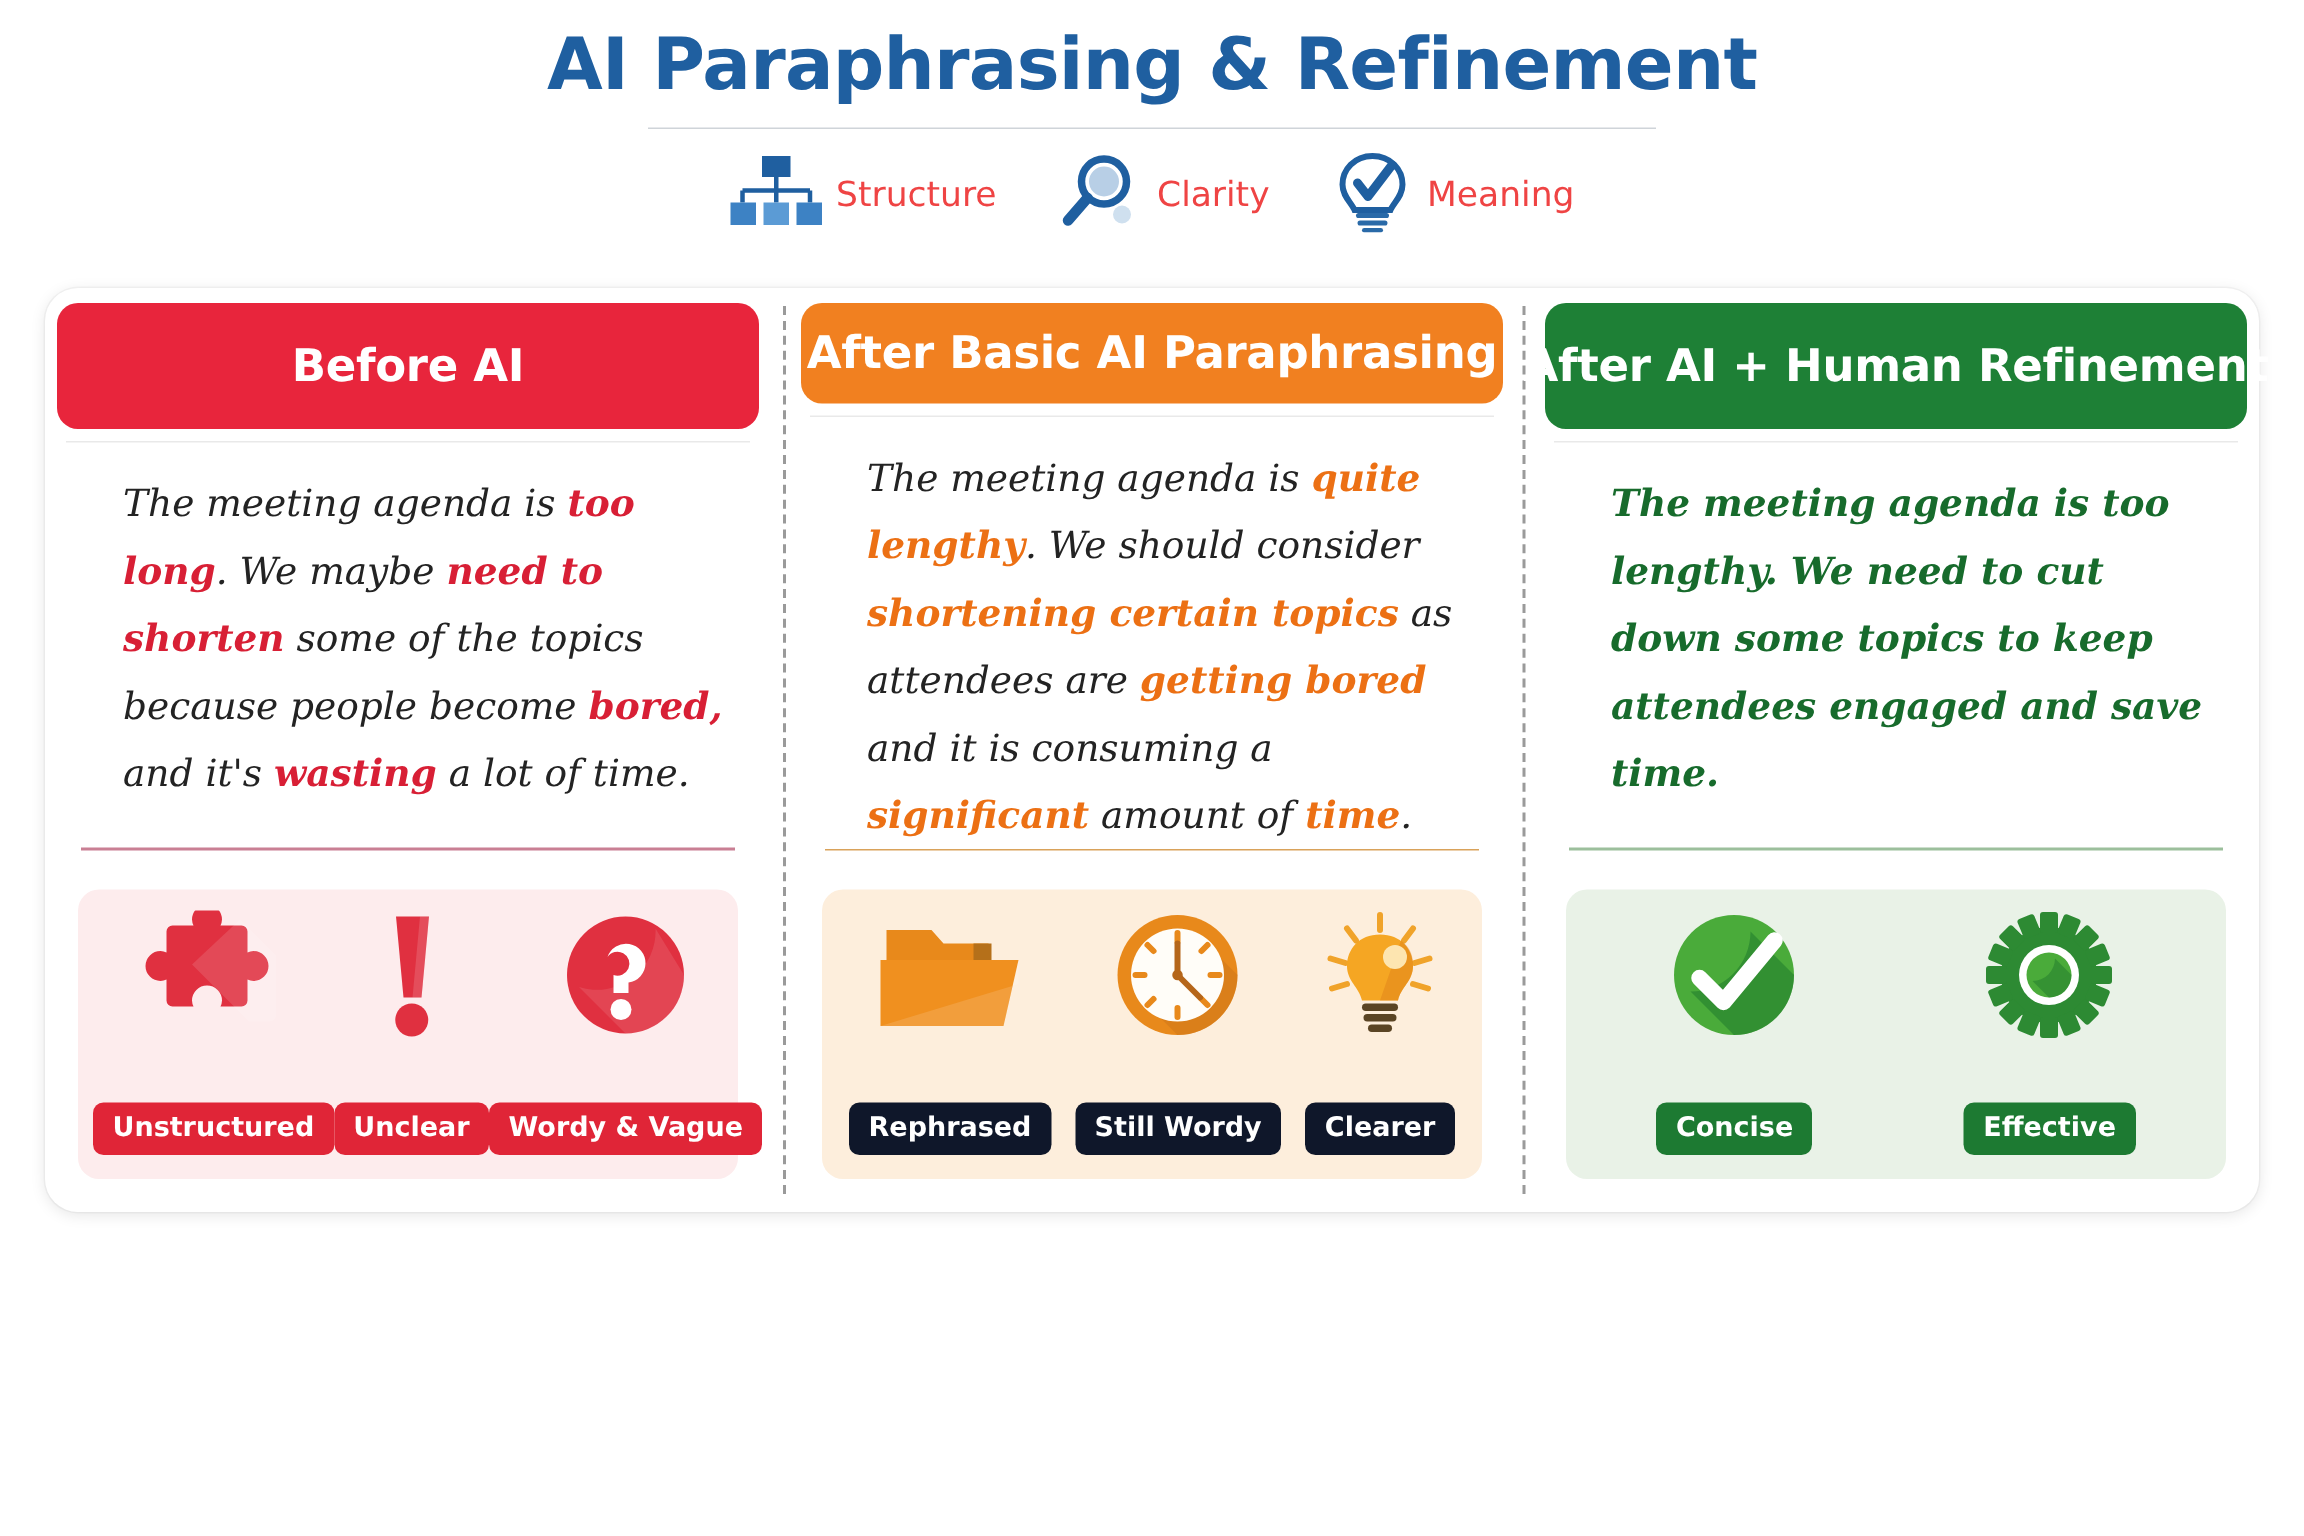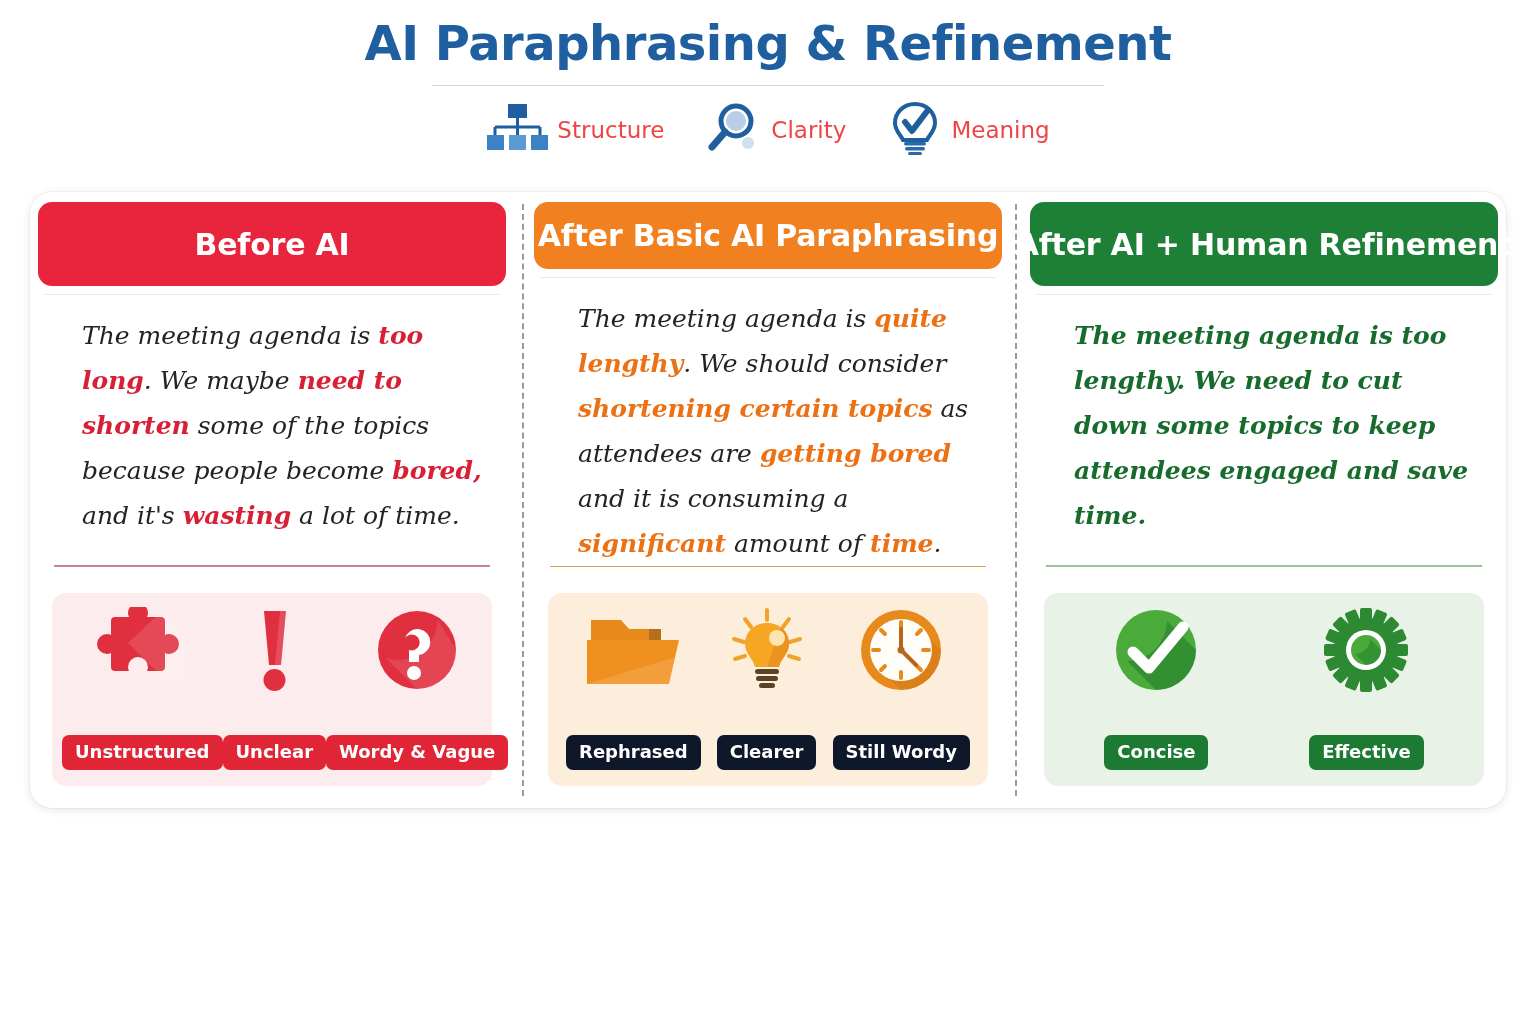--- a/index.html
+++ b/index.html
@@ -312,43 +312,20 @@
         <div class="strip-cell">
           <span class="strip-icon">
             <svg width="100" height="80" viewBox="0 0 100 80">
               <path d="M8 10 h30 l8 9 h30 v14 h-68 z" fill="#e8891b"></path>
               <path d="M66 19 h12 v14 h-12 z" fill="#b5701a"></path>
               <path d="M4 30 h92 l-10 44 h-82 z" fill="#f0901f"></path>
               <path d="M96 30 l-10 44 h-82 L96 46 Z" fill="#ffffff" opacity="0.13"></path>
             </svg>
           </span>
           <span class="tag">Rephrased</span>
-        </div>
-
-        <div class="strip-cell">
-          <span class="strip-icon">
-            <svg width="86" height="86" viewBox="0 0 86 86">
-              <g stroke="#f0a32a" stroke-width="4" stroke-linecap="round">
-                <line x1="43" y1="3" x2="43" y2="13"></line>
-                <line x1="21" y1="12" x2="27" y2="20"></line>
-                <line x1="65" y1="12" x2="59" y2="20"></line>
-                <line x1="10" y1="32" x2="20" y2="35"></line>
-                <line x1="76" y1="32" x2="66" y2="35"></line>
-                <line x1="11" y1="52" x2="21" y2="49"></line>
-                <line x1="75" y1="52" x2="65" y2="49"></line>
-              </g>
-              <path d="M43 16 C29 16 21 26 21 37 C21 47 29 51 31 60 L55 60 C57 51 65 47 65 37 C65 26 57 16 43 16 Z" fill="#f5a623"></path>
-              <path d="M57 20 C65 26 65 33 65 37 C65 47 57 51 55 60 L43 60 Z" fill="#e0811a" opacity="0.5"></path>
-              <circle cx="53" cy="31" r="8" fill="#fde5b0"></circle>
-              <rect x="31" y="62" width="24" height="5" rx="2.5" fill="#5a4424"></rect>
-              <rect x="32" y="69" width="22" height="5" rx="2.5" fill="#5a4424"></rect>
-              <rect x="35" y="76" width="16" height="5" rx="2.5" fill="#5a4424"></rect>
-            </svg>
-          </span>
-          <span class="tag">Clearer</span>
         </div>
 
         <div class="strip-cell">
           <span class="strip-icon">
             <svg width="86" height="86" viewBox="0 0 86 86">
               <circle cx="43" cy="43" r="40" fill="#e8891b"></circle>
               <path d="M83 43 A40 40 0 0 1 43 83 L14 54 A40 40 0 0 0 54 14 Z" fill="#c9731a" opacity="0.45"></path>
               <circle cx="43" cy="43" r="31" fill="#fffdf8"></circle>
               <g stroke="#e8891b" stroke-width="4" stroke-linecap="round">
                 <line x1="43" y1="15" x2="43" y2="21"></line>
@@ -359,20 +336,43 @@
                 <line x1="59" y1="59" x2="63" y2="63"></line>
                 <line x1="63" y1="23" x2="59" y2="27"></line>
                 <line x1="23" y1="63" x2="27" y2="59"></line>
               </g>
               <line x1="43" y1="43" x2="43" y2="22" stroke="#b5661a" stroke-width="4" stroke-linecap="round"></line>
               <line x1="43" y1="43" x2="58" y2="58" stroke="#b5661a" stroke-width="4" stroke-linecap="round"></line>
               <circle cx="43" cy="43" r="3.5" fill="#b5661a"></circle>
             </svg>
           </span>
           <span class="tag">Still Wordy</span>
+        </div>
+
+        <div class="strip-cell">
+          <span class="strip-icon">
+            <svg width="86" height="86" viewBox="0 0 86 86">
+              <g stroke="#f0a32a" stroke-width="4" stroke-linecap="round">
+                <line x1="43" y1="3" x2="43" y2="13"></line>
+                <line x1="21" y1="12" x2="27" y2="20"></line>
+                <line x1="65" y1="12" x2="59" y2="20"></line>
+                <line x1="10" y1="32" x2="20" y2="35"></line>
+                <line x1="76" y1="32" x2="66" y2="35"></line>
+                <line x1="11" y1="52" x2="21" y2="49"></line>
+                <line x1="75" y1="52" x2="65" y2="49"></line>
+              </g>
+              <path d="M43 16 C29 16 21 26 21 37 C21 47 29 51 31 60 L55 60 C57 51 65 47 65 37 C65 26 57 16 43 16 Z" fill="#f5a623"></path>
+              <path d="M57 20 C65 26 65 33 65 37 C65 47 57 51 55 60 L43 60 Z" fill="#e0811a" opacity="0.5"></path>
+              <circle cx="53" cy="31" r="8" fill="#fde5b0"></circle>
+              <rect x="31" y="62" width="24" height="5" rx="2.5" fill="#5a4424"></rect>
+              <rect x="32" y="69" width="22" height="5" rx="2.5" fill="#5a4424"></rect>
+              <rect x="35" y="76" width="16" height="5" rx="2.5" fill="#5a4424"></rect>
+            </svg>
+          </span>
+          <span class="tag">Clearer</span>
         </div>
 
       </div>
     </div>
 
     <div class="column col-3">
       <div class="col-header">After AI + Human Refinement</div>
       <div class="header-underline"></div>
 
       <div class="col-body">

